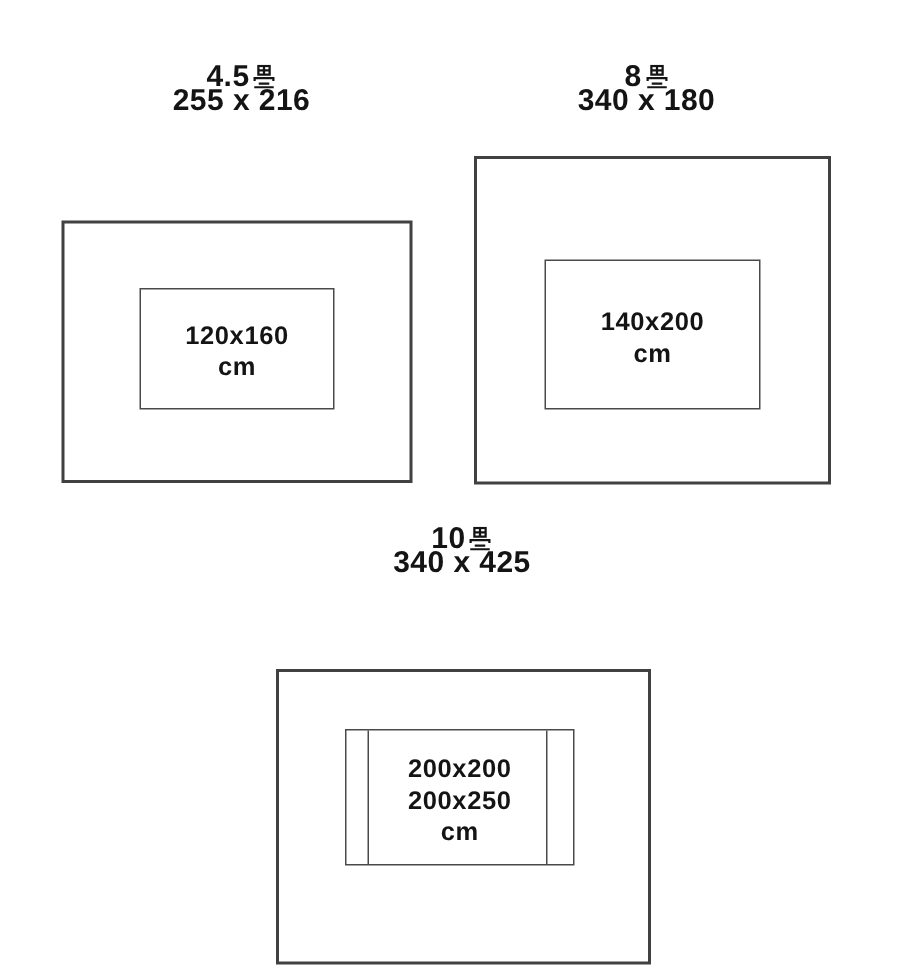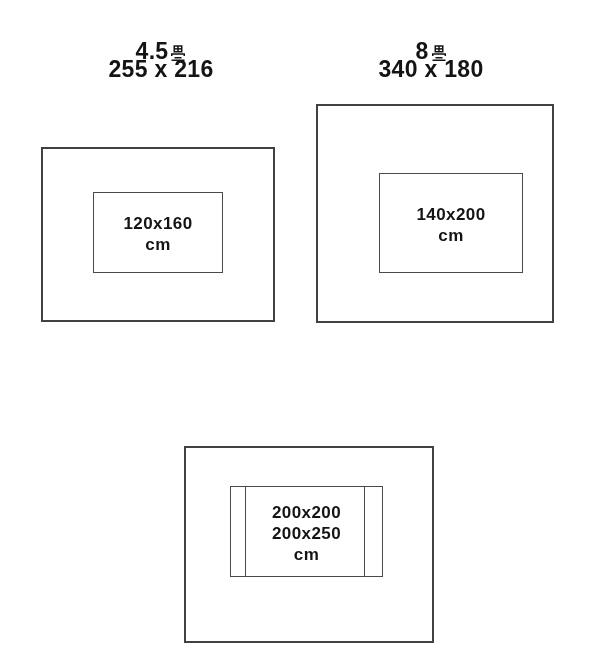--- a/index.html
+++ b/index.html
@@ -14,21 +14,21 @@
     background: #ffffff;
     overflow: hidden;
     color: #141414;
     font-family: "Liberation Sans", "DejaVu Sans", sans-serif;
     font-weight: 700;
   }
   .room-title {
     position: absolute;
     width: 200px;
     text-align: center;
-    font-size: 23px;
+    font-size: 20px;
     line-height: 16px;
     letter-spacing: 0.3px;
     white-space: nowrap;
   }
   .title-line {
     display: block;
   }
   .kanji {
     display: inline-block;
     width: 16px;
@@ -64,21 +64,21 @@
     width: 1px;
     background: #4a4a4a;
   }
   
   .d1-title { left: 61px;  top: 43px;  }
   .d1-room  { left: 41px;  top: 147px; width: 234px; height: 175px; }
   .d1-rug   { left: 93px;  top: 192px; width: 130px; height: 81px;  }
   
   .d2-title { left: 331px; top: 43px;  }
   .d2-room  { left: 316px; top: 104px; width: 238px; height: 219px; }
-  .d2-rug   { left: 363px; top: 173px; width: 144px; height: 100px; margin-left: 16px; }
+  .d2-rug   { left: 363px; top: 173px; width: 144px; height: 100px; }
   
   .d3-title { left: 208px; top: 351px; }
   .d3-room  { left: 184px; top: 446px; width: 250px; height: 197px; }
   .d3-rug   { left: 230px; top: 486px; width: 153px; height: 91px; }
   .fold-left  { left: 14px; }
   .fold-right { right: 17px; }
 </style>
 </head>
 <body>
 
@@ -117,20 +117,34 @@
           </g>
         </svg></span>
     <span class="title-line">340 x 180</span>
   </div>
   <div class="room-rect d2-room"></div>
   <div class="rug-rect d2-rug">
     <div>140x200</div>
     <div>cm</div>
   </div>
 
+  <div class="room-title d3-title">
+    <span class="title-line"><span>10</span><svg class="kanji" viewBox="0 0 64 64">
+          <title>畳</title>
+          <g fill="none" stroke="currentColor" stroke-width="6">
+            <rect x="17" y="4" width="30" height="23"></rect>
+            <line x1="32" y1="4" x2="32" y2="27"></line>
+            <line x1="17" y1="15.5" x2="47" y2="15.5"></line>
+            <path d="M7 44 V36 H57 V44"></path>
+            <line x1="18" y1="51" x2="46" y2="51"></line>
+            <line x1="6" y1="61" x2="58" y2="61"></line>
+          </g>
+        </svg></span>
+    <span class="title-line">340 x 425</span>
+  </div>
   <div class="room-rect d3-room"></div>
   <div class="rug-rect d3-rug">
     <div class="fold-line fold-left"></div>
     <div class="fold-line fold-right"></div>
     <div>200x200</div>
     <div>200x250</div>
     <div>cm</div>
   </div>
 
 </div>

